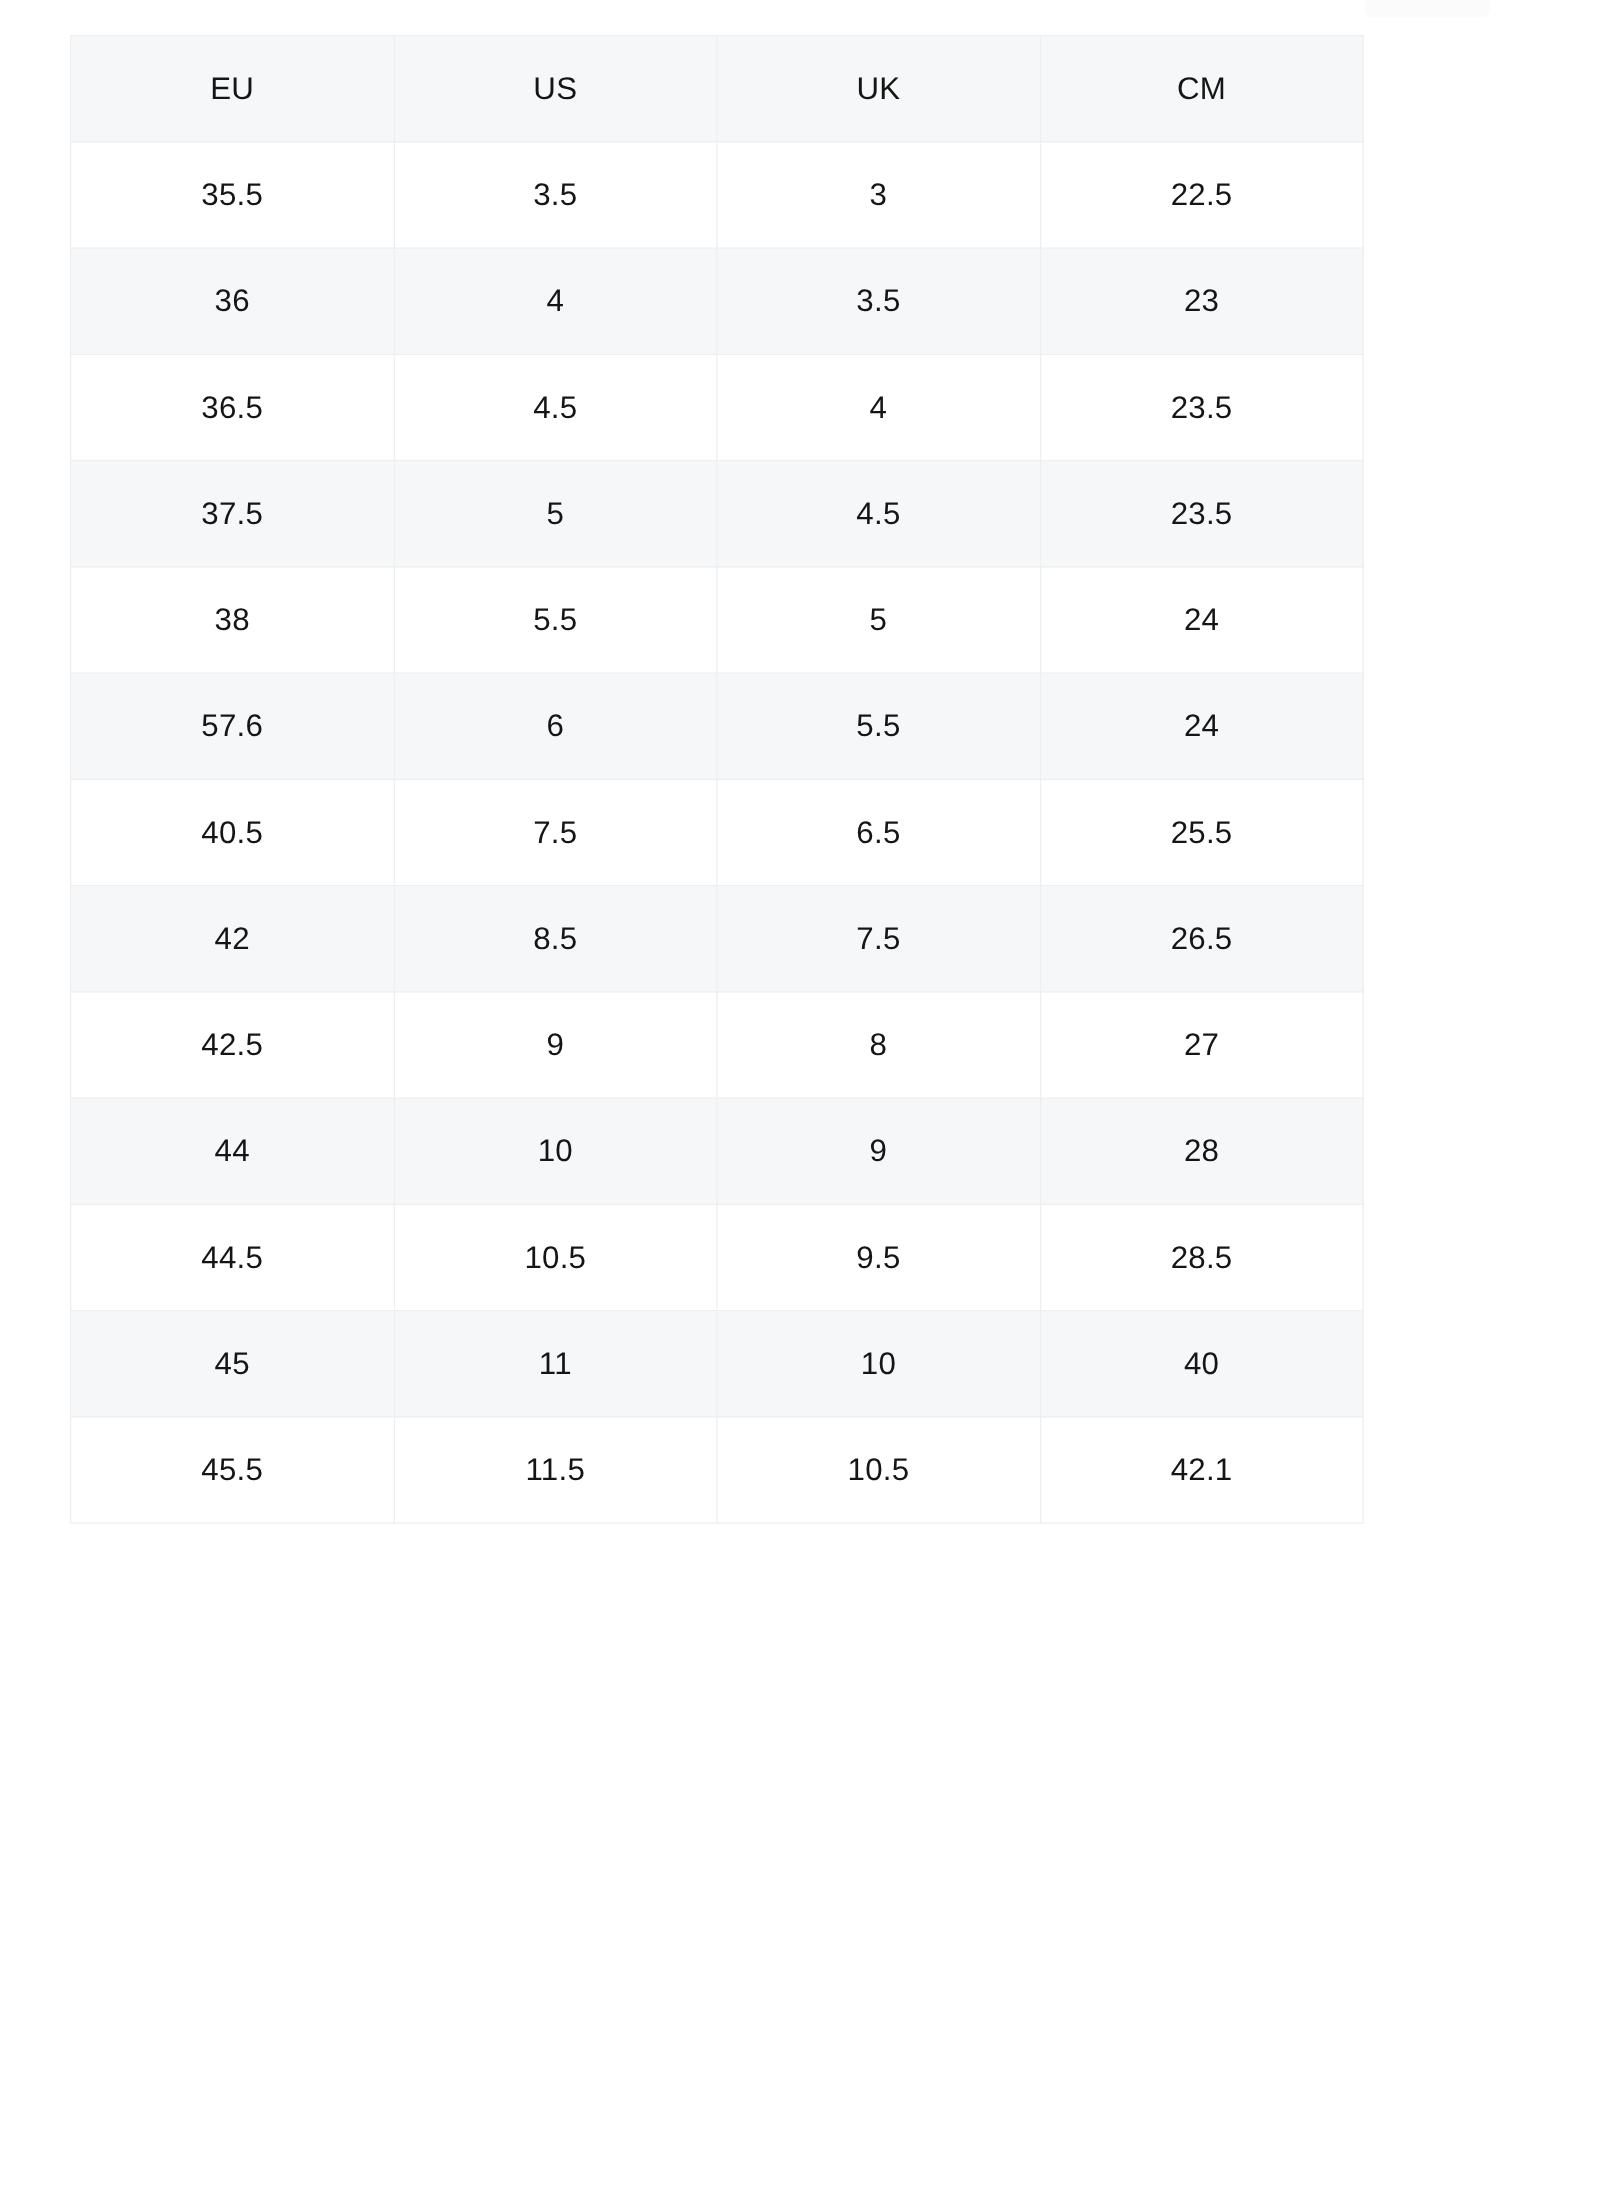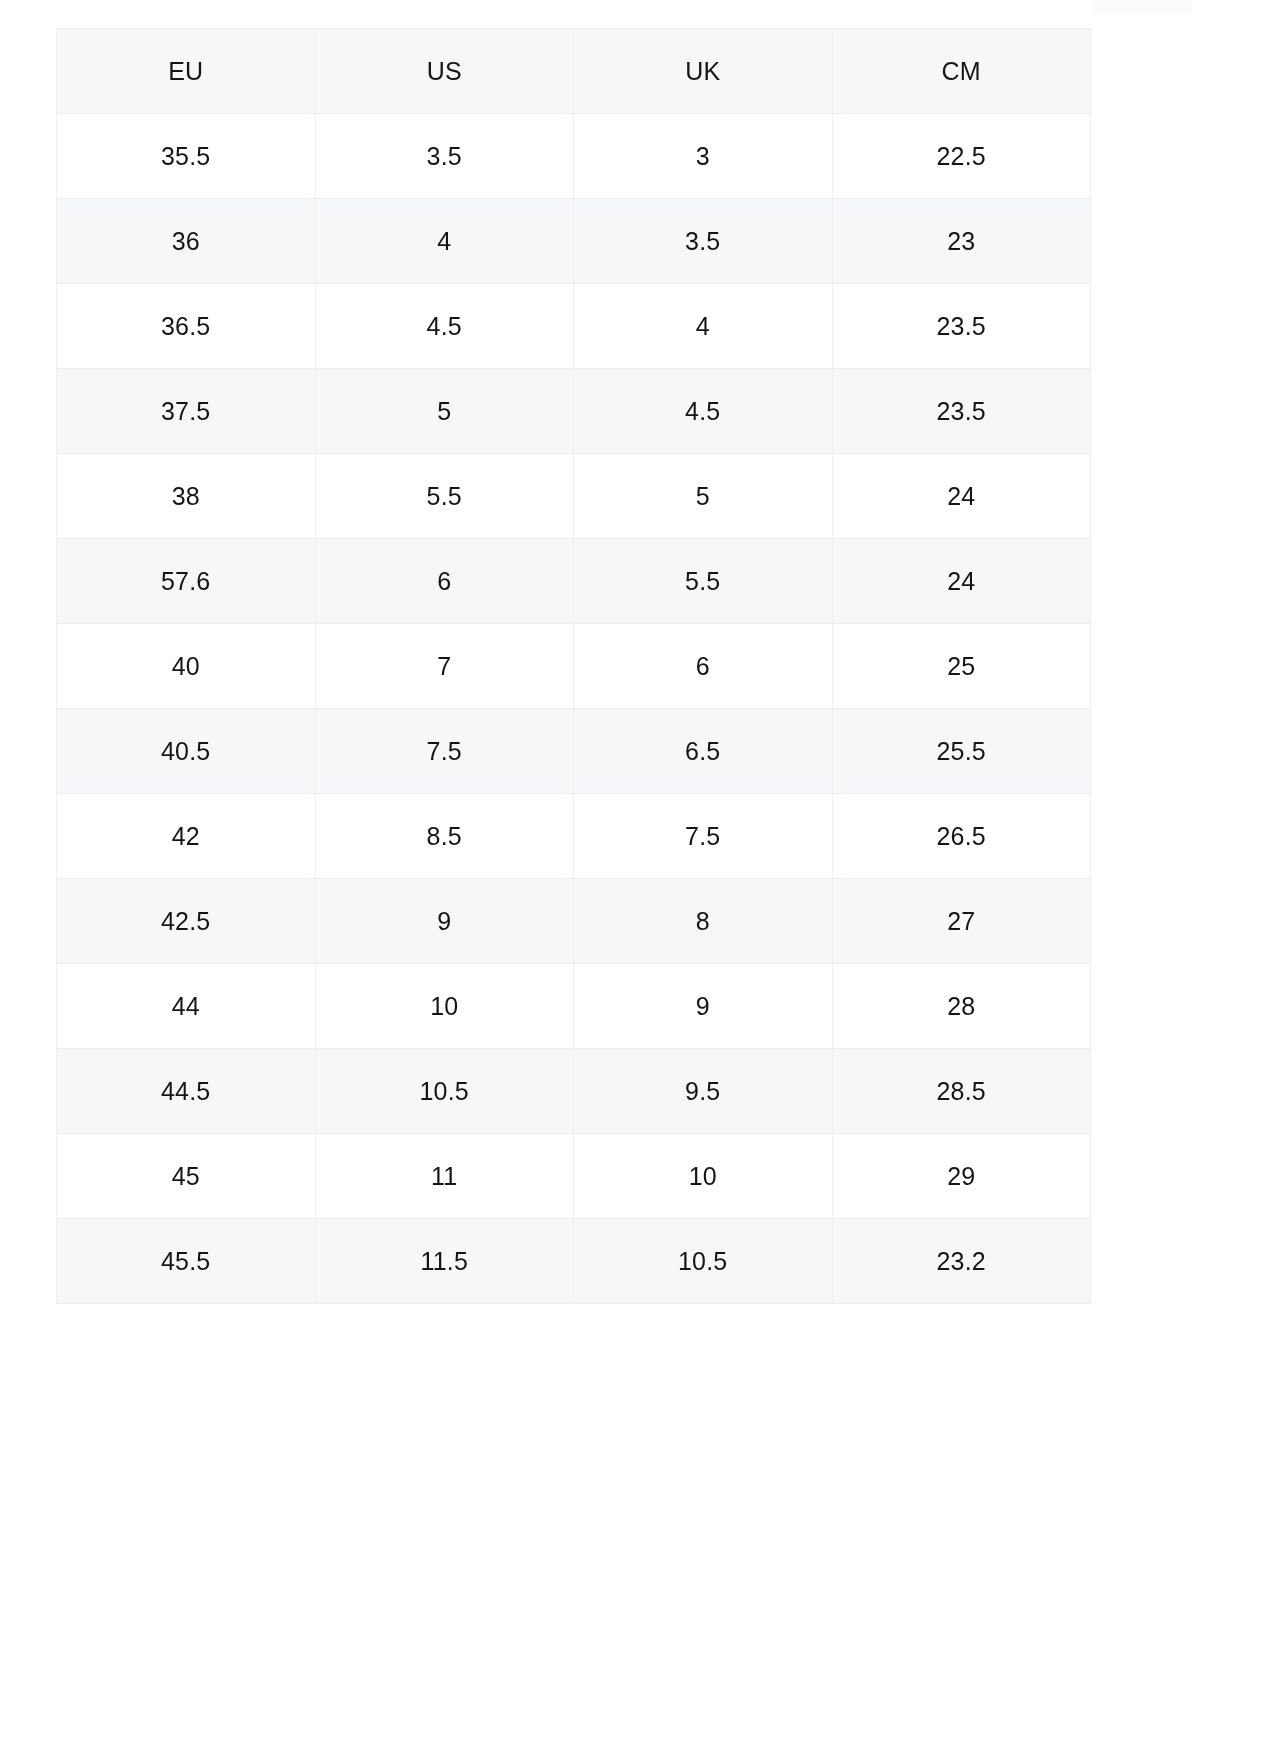--- a/index.html
+++ b/index.html
@@ -142,26 +142,20 @@
             <td>5</td>
             <td>24</td>
           </tr>
           <tr>
             <td>57.6</td>
             <td>6</td>
             <td>5.5</td>
             <td>24</td>
           </tr>
           <tr>
-            <td>40</td>
-            <td>7</td>
-            <td>6</td>
-            <td>25</td>
-          </tr>
-          <tr>
             <td>40.5</td>
             <td>7.5</td>
             <td>6.5</td>
             <td>25.5</td>
           </tr>
           <tr>
             <td>42</td>
             <td>8.5</td>
             <td>7.5</td>
             <td>26.5</td>
@@ -181,25 +175,25 @@
           <tr>
             <td>44.5</td>
             <td>10.5</td>
             <td>9.5</td>
             <td>28.5</td>
           </tr>
           <tr>
             <td>45</td>
             <td>11</td>
             <td>10</td>
-            <td>29</td>
+            <td>40</td>
           </tr>
           <tr>
             <td>45.5</td>
             <td>11.5</td>
             <td>10.5</td>
-            <td>23.2</td>
+            <td>42.1</td>
           </tr>
         </tbody>
     </table>
   </div>
 
 </div>
 
 </body></html>

